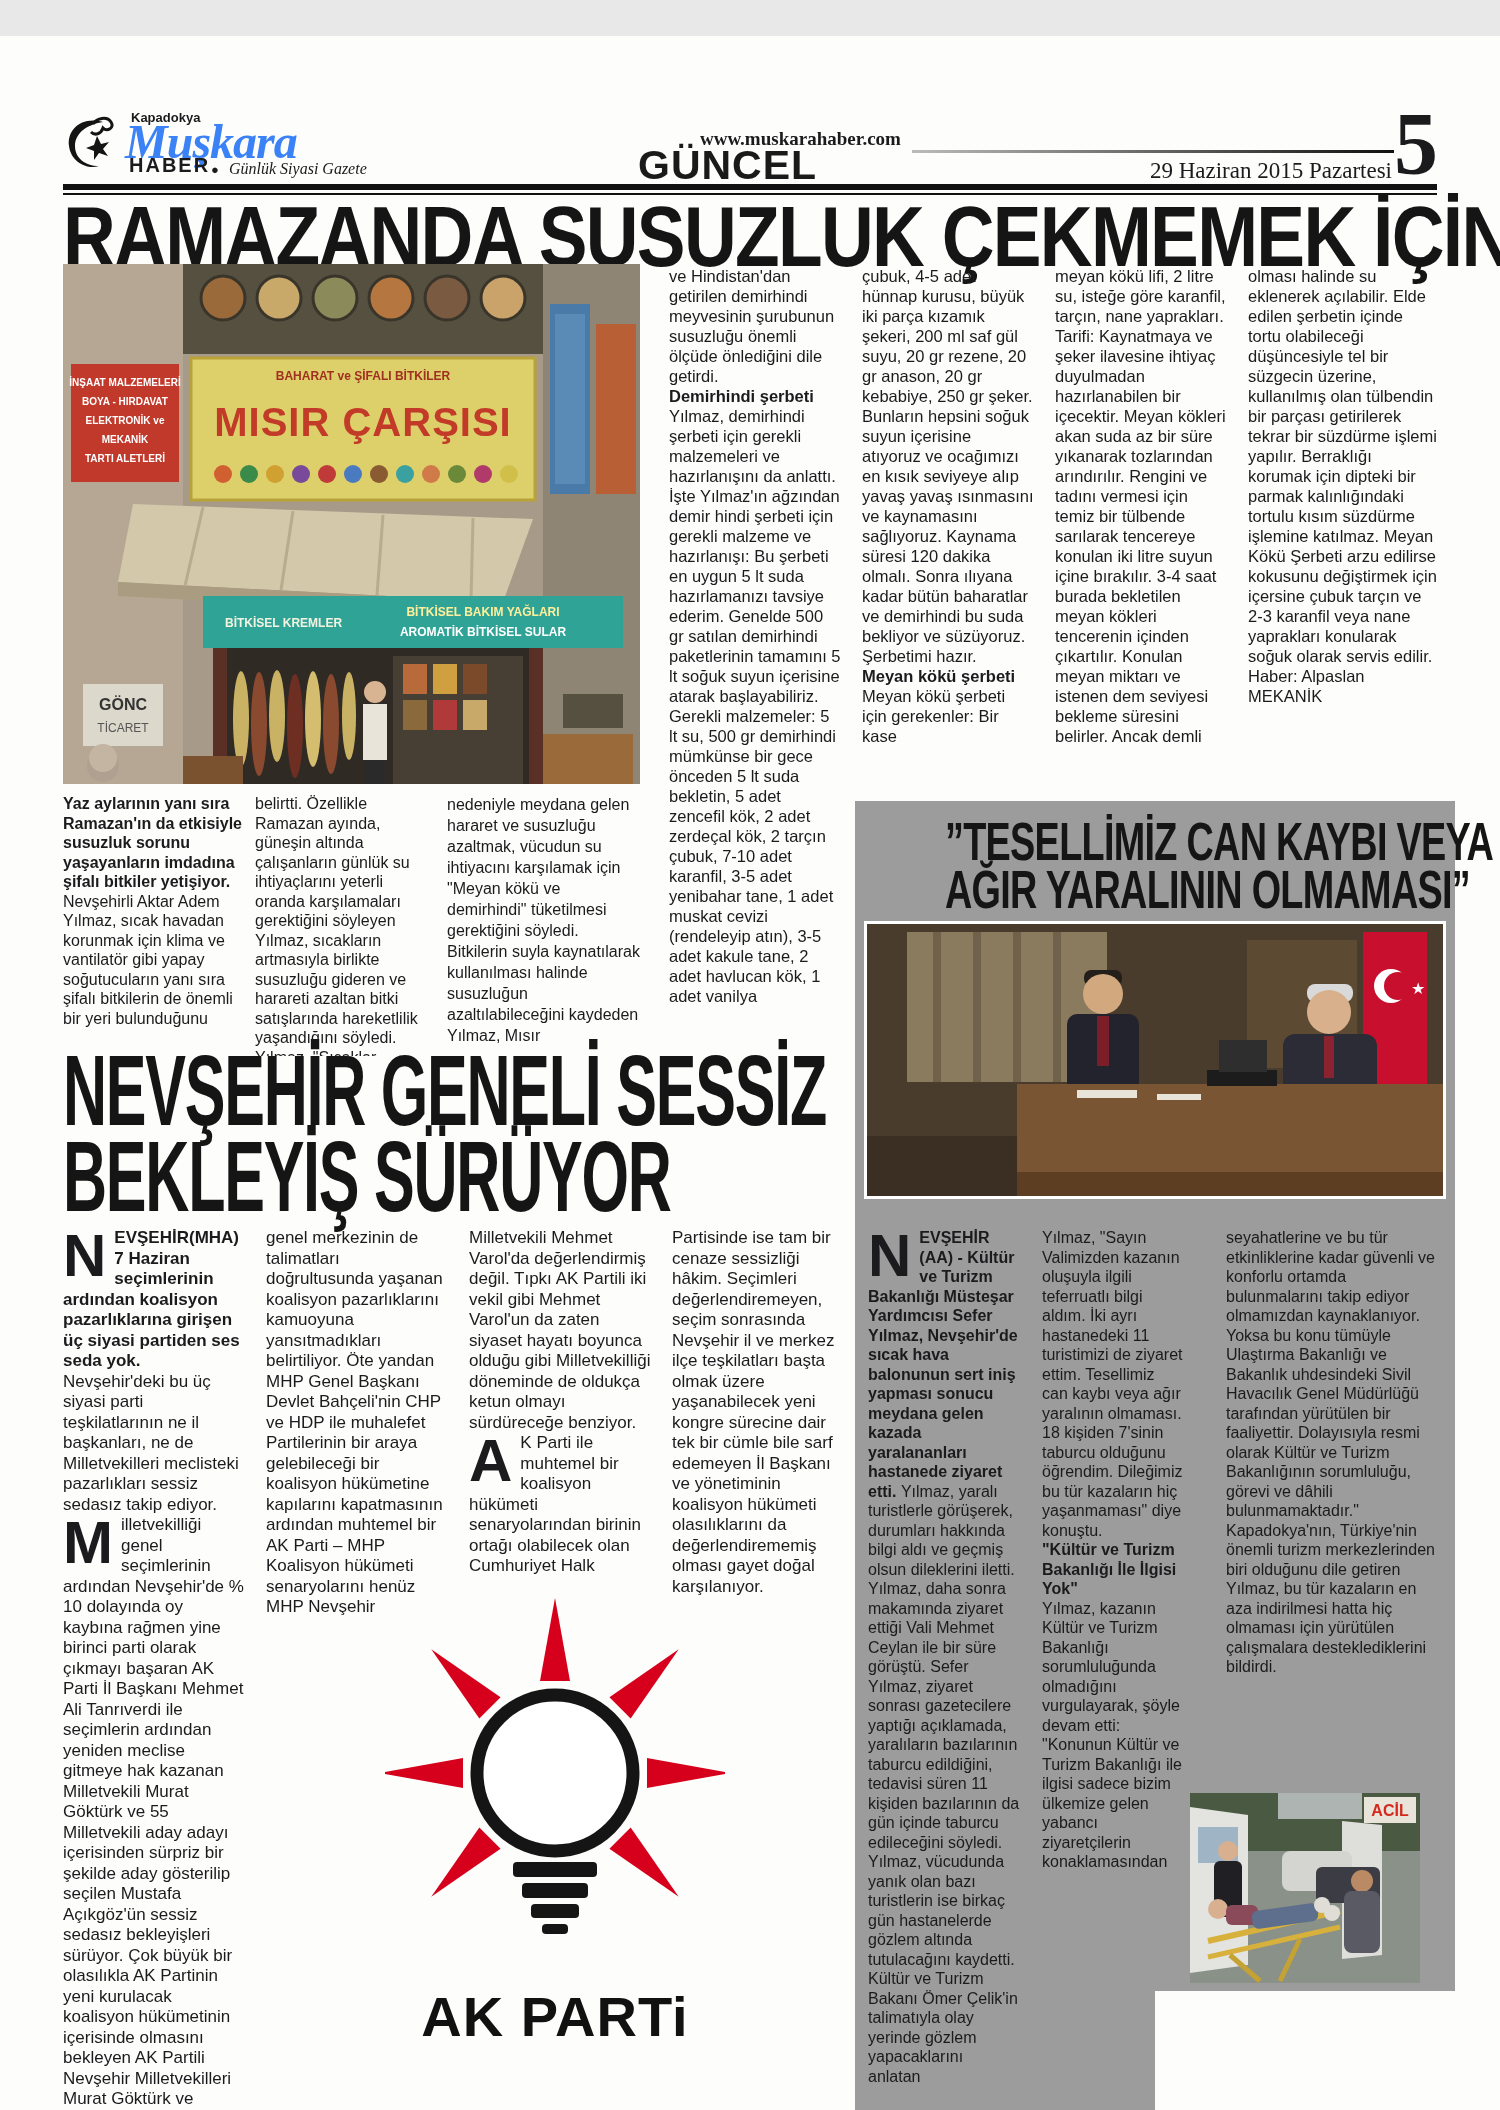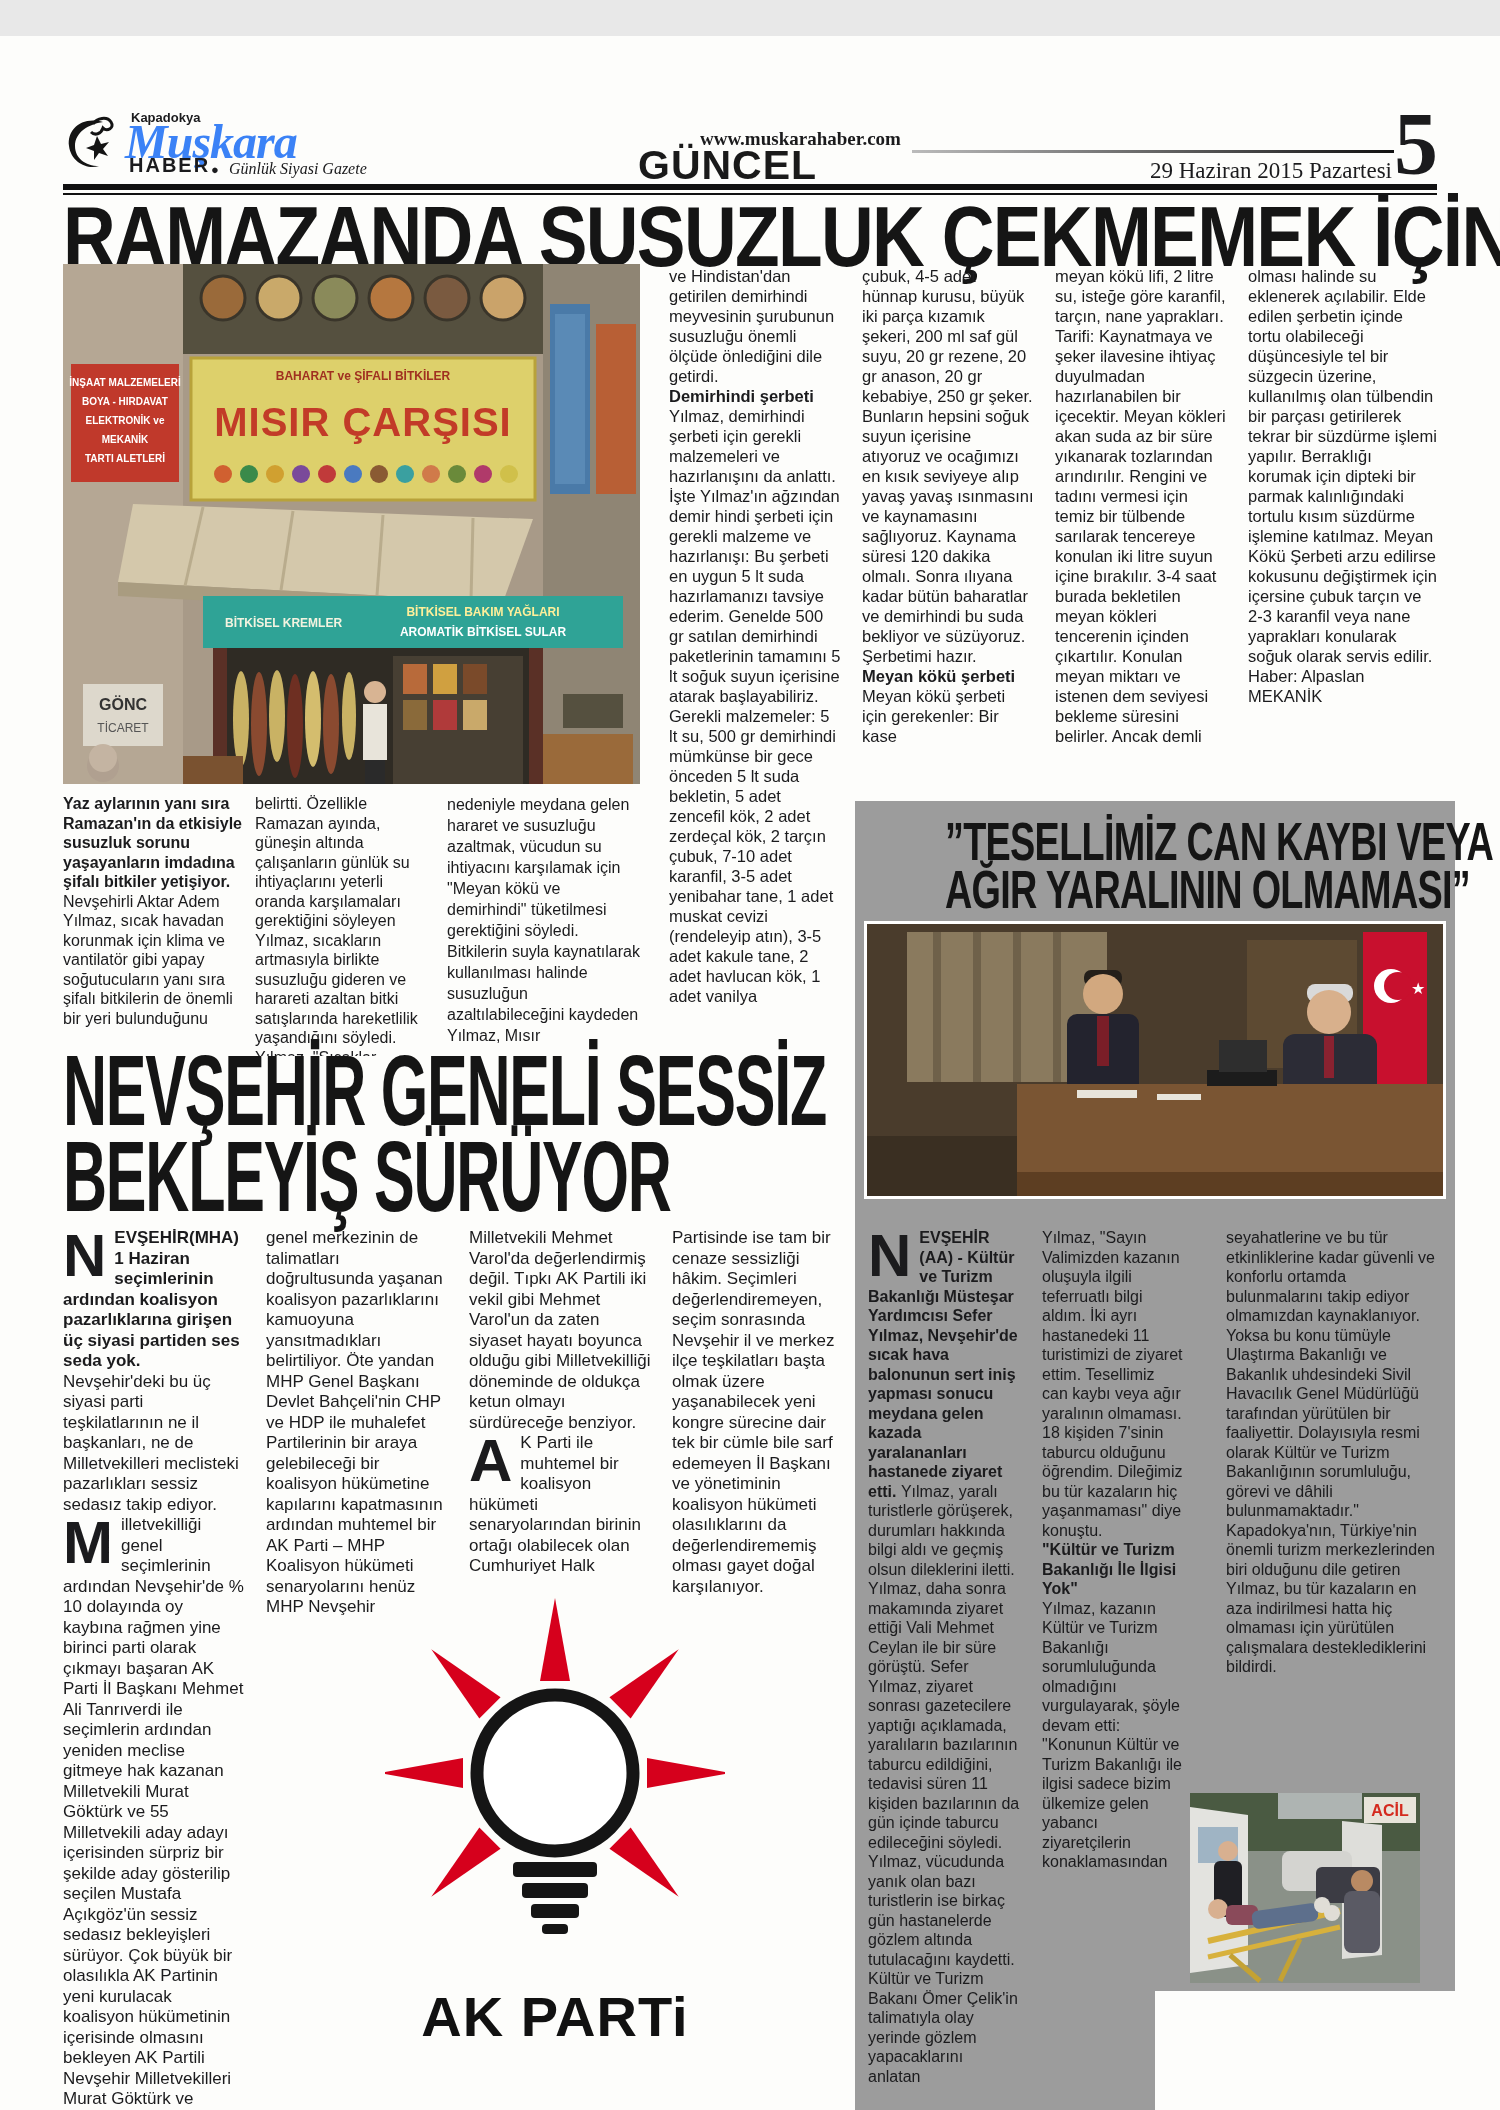--- a/index.html
+++ b/index.html
@@ -155,21 +155,21 @@
     <p>belirtti. Özellikle Ramazan ayında, güneşin altında çalışanların günlük su ihtiyaçlarını yeterli oranda karşılamaları gerektiğini söyleyen Yılmaz, sıcakların artmasıyla birlikte susuzluğu gideren ve harareti azaltan bitki satışlarında hareketlilik yaşandığını söyledi. Yılmaz, "Sıcaklar</p>
   </div>
   <div class="col" style="left:447px;top:758px;width:193px;height:262px;font-size:16px;line-height:21px;">
     <p>nedeniyle meydana gelen hararet ve susuzluğu azaltmak, vücudun su ihtiyacını karşılamak için "Meyan kökü ve demirhindi" tüketilmesi gerektiğini söyledi. Bitkilerin suyla kaynatılarak kullanılması halinde susuzluğun azaltılabileceğini kaydeden Yılmaz, Mısır</p>
   </div>
 
   <div class="abs cond" style="left:63px;top:1012px;font-size:100px;line-height:84px;transform:scale(0.61,1.0);transform-origin:left top;letter-spacing:-2px;">NEVŞEHİR GENELİ SESSİZ</div>
   <div class="abs cond" style="left:63px;top:1098px;font-size:100px;line-height:84px;transform:scale(0.61,1.0);transform-origin:left top;letter-spacing:-2px;">BEKLEYİŞ SÜRÜYOR</div>
 
   <div class="col" style="left:63px;top:1192px;width:183px;height:912px;font-size:17px;line-height:20.5px;">
-    <p><span class="dropcap">N</span><span class="lead">EVŞEHİR(MHA) 1 Haziran seçimlerinin ardından koalisyon pazarlıklarına girişen üç siyasi partiden ses seda yok. </span><span>Nevşehir'deki bu üç siyasi parti teşkilatlarının ne il başkanları, ne de Milletvekilleri meclisteki pazarlıkları sessiz sedasız takip ediyor.</span></p>
+    <p><span class="dropcap">N</span><span class="lead">EVŞEHİR(MHA) 7 Haziran seçimlerinin ardından koalisyon pazarlıklarına girişen üç siyasi partiden ses seda yok. </span><span>Nevşehir'deki bu üç siyasi parti teşkilatlarının ne il başkanları, ne de Milletvekilleri meclisteki pazarlıkları sessiz sedasız takip ediyor.</span></p>
     <p><span class="dropcap">M</span><span>illetvekilliği genel seçimlerinin ardından Nevşehir'de % 10 dolayında oy kaybına rağmen yine birinci parti olarak çıkmayı başaran AK Parti İl Başkanı Mehmet Ali Tanrıverdi ile seçimlerin ardından yeniden meclise gitmeye hak kazanan Milletvekili Murat Göktürk ve 55 Milletvekili aday adayı içerisinden sürpriz bir şekilde aday gösterilip seçilen Mustafa Açıkgöz'ün sessiz sedasız bekleyişleri sürüyor. Çok büyük bir olasılıkla AK Partinin yeni kurulacak koalisyon hükümetinin içerisinde olmasını bekleyen AK Partili Nevşehir Milletvekilleri Murat Göktürk ve Mustafa Açıkgöz'ün Parti</span></p>
   </div>
   <div class="col" style="left:266px;top:1192px;width:183px;height:430px;font-size:17px;line-height:20.5px;">
     <p>genel merkezinin de talimatları doğrultusunda yaşanan koalisyon pazarlıklarını kamuoyuna yansıtmadıkları belirtiliyor. Öte yandan MHP Genel Başkanı Devlet Bahçeli'nin CHP ve HDP ile muhalefet Partilerinin bir araya gelebileceği bir koalisyon hükümetine kapılarını kapatmasının ardından muhtemel bir AK Parti – MHP Koalisyon hükümeti senaryolarını henüz MHP Nevşehir</p>
   </div>
   <div class="col" style="left:469px;top:1192px;width:183px;height:470px;font-size:17px;line-height:20.5px;">
     <p>Milletvekili Mehmet Varol'da değerlendirmiş değil. Tıpkı AK Partili iki vekil gibi Mehmet Varol'un da zaten siyaset hayatı boyunca olduğu gibi Milletvekilliği döneminde de oldukça ketun olmayı sürdüreceğe benziyor.</p>
     <p><span class="dropcap">A</span><span>K Parti ile muhtemel bir koalisyon hükümeti senaryolarından birinin ortağı olabilecek olan Cumhuriyet Halk</span></p>
   </div>
   <div class="col" style="left:672px;top:1192px;width:175px;height:460px;font-size:17px;line-height:20.5px;">

